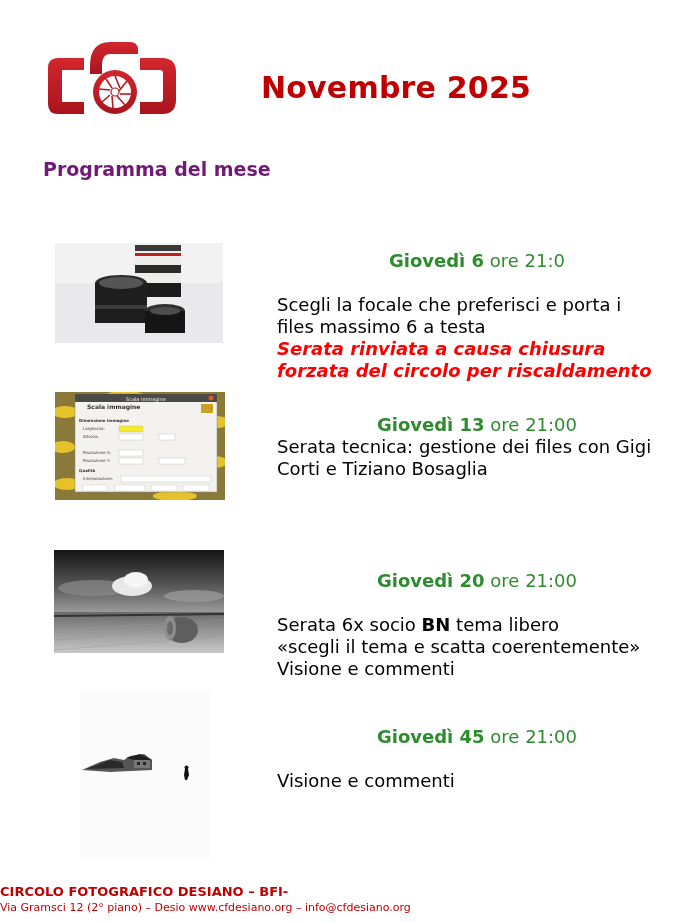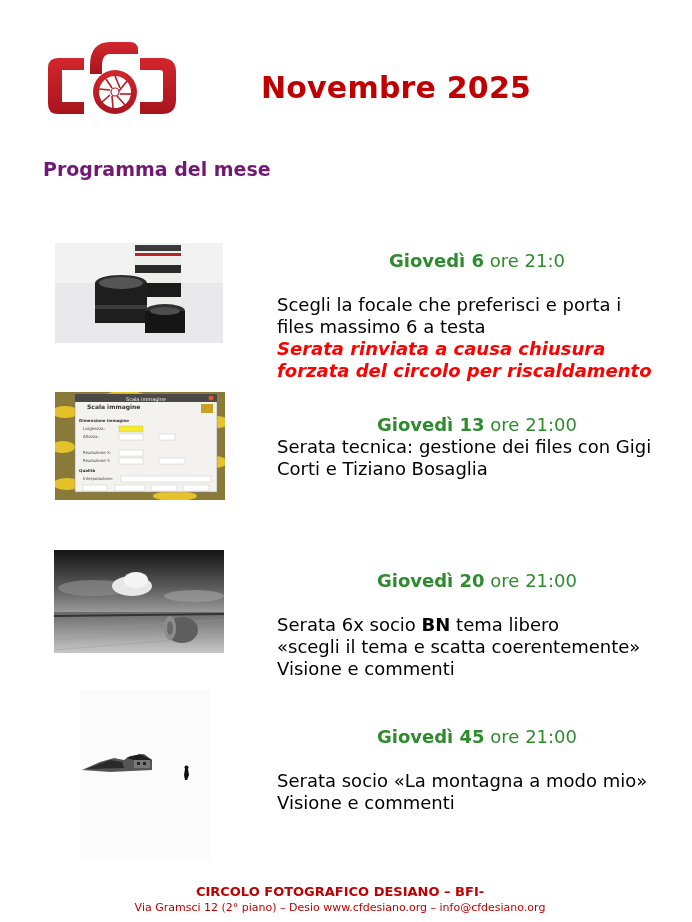--- a/index.html
+++ b/index.html
@@ -22,21 +22,21 @@
   .ev-head b { font-weight: bold; }
   .ev-line { color: #000; white-space: nowrap; }
   .ev-alert { color: #ff0000; font-weight: bold; white-space: nowrap; font-style: italic; }
   .gap { height: 22px; }
 
   #event1 { top: 250px; }
   #event2 { top: 414px; }
   #event3 { top: 570px; }
   #event4 { top: 726px; }
 
-  .footer { position: absolute; left: 0; width: 680px; text-align: center; color: #c00000; }
+  .footer { position: absolute; left: 0; width: 680px; text-align: left; color: #c00000; }
   .footer-org { top: 884px; font-size: 13px; font-weight: bold; }
   .footer-addr { top: 901px; font-size: 11px; }
 </style>
 </head>
 <body>
 
 <div class="logo">
   <svg width="136" height="80" viewBox="0 0 136 80">
     <defs>
       <linearGradient id="lg" x1="0" y1="0" x2="0" y2="1">
@@ -195,18 +195,17 @@
   <div class="ev-head"><b>Giovedì 20</b> <span>ore 21:00</span></div>
   <div class="gap"></div>
   <div class="ev-line"><span>Serata 6x socio </span><b>BN</b><span> tema libero</span></div>
   <div class="ev-line">«scegli il tema e scatta coerentemente»</div>
   <div class="ev-line">Visione e commenti</div>
 </div>
 
 <div class="event" id="event4">
   <div class="ev-head"><b>Giovedì 45</b> <span>ore 21:00</span></div>
   <div class="gap"></div>
-  <div class="ev-line">Serata socio «La montagna a modo mio»</div>
   <div class="ev-line">Visione e commenti</div>
 </div>
 
 <div class="footer footer-org">CIRCOLO FOTOGRAFICO DESIANO – BFI-</div>
 <div class="footer footer-addr">Via Gramsci 12 (2° piano) – Desio www.cfdesiano.org – info@cfdesiano.org</div>
 
 </body></html>

